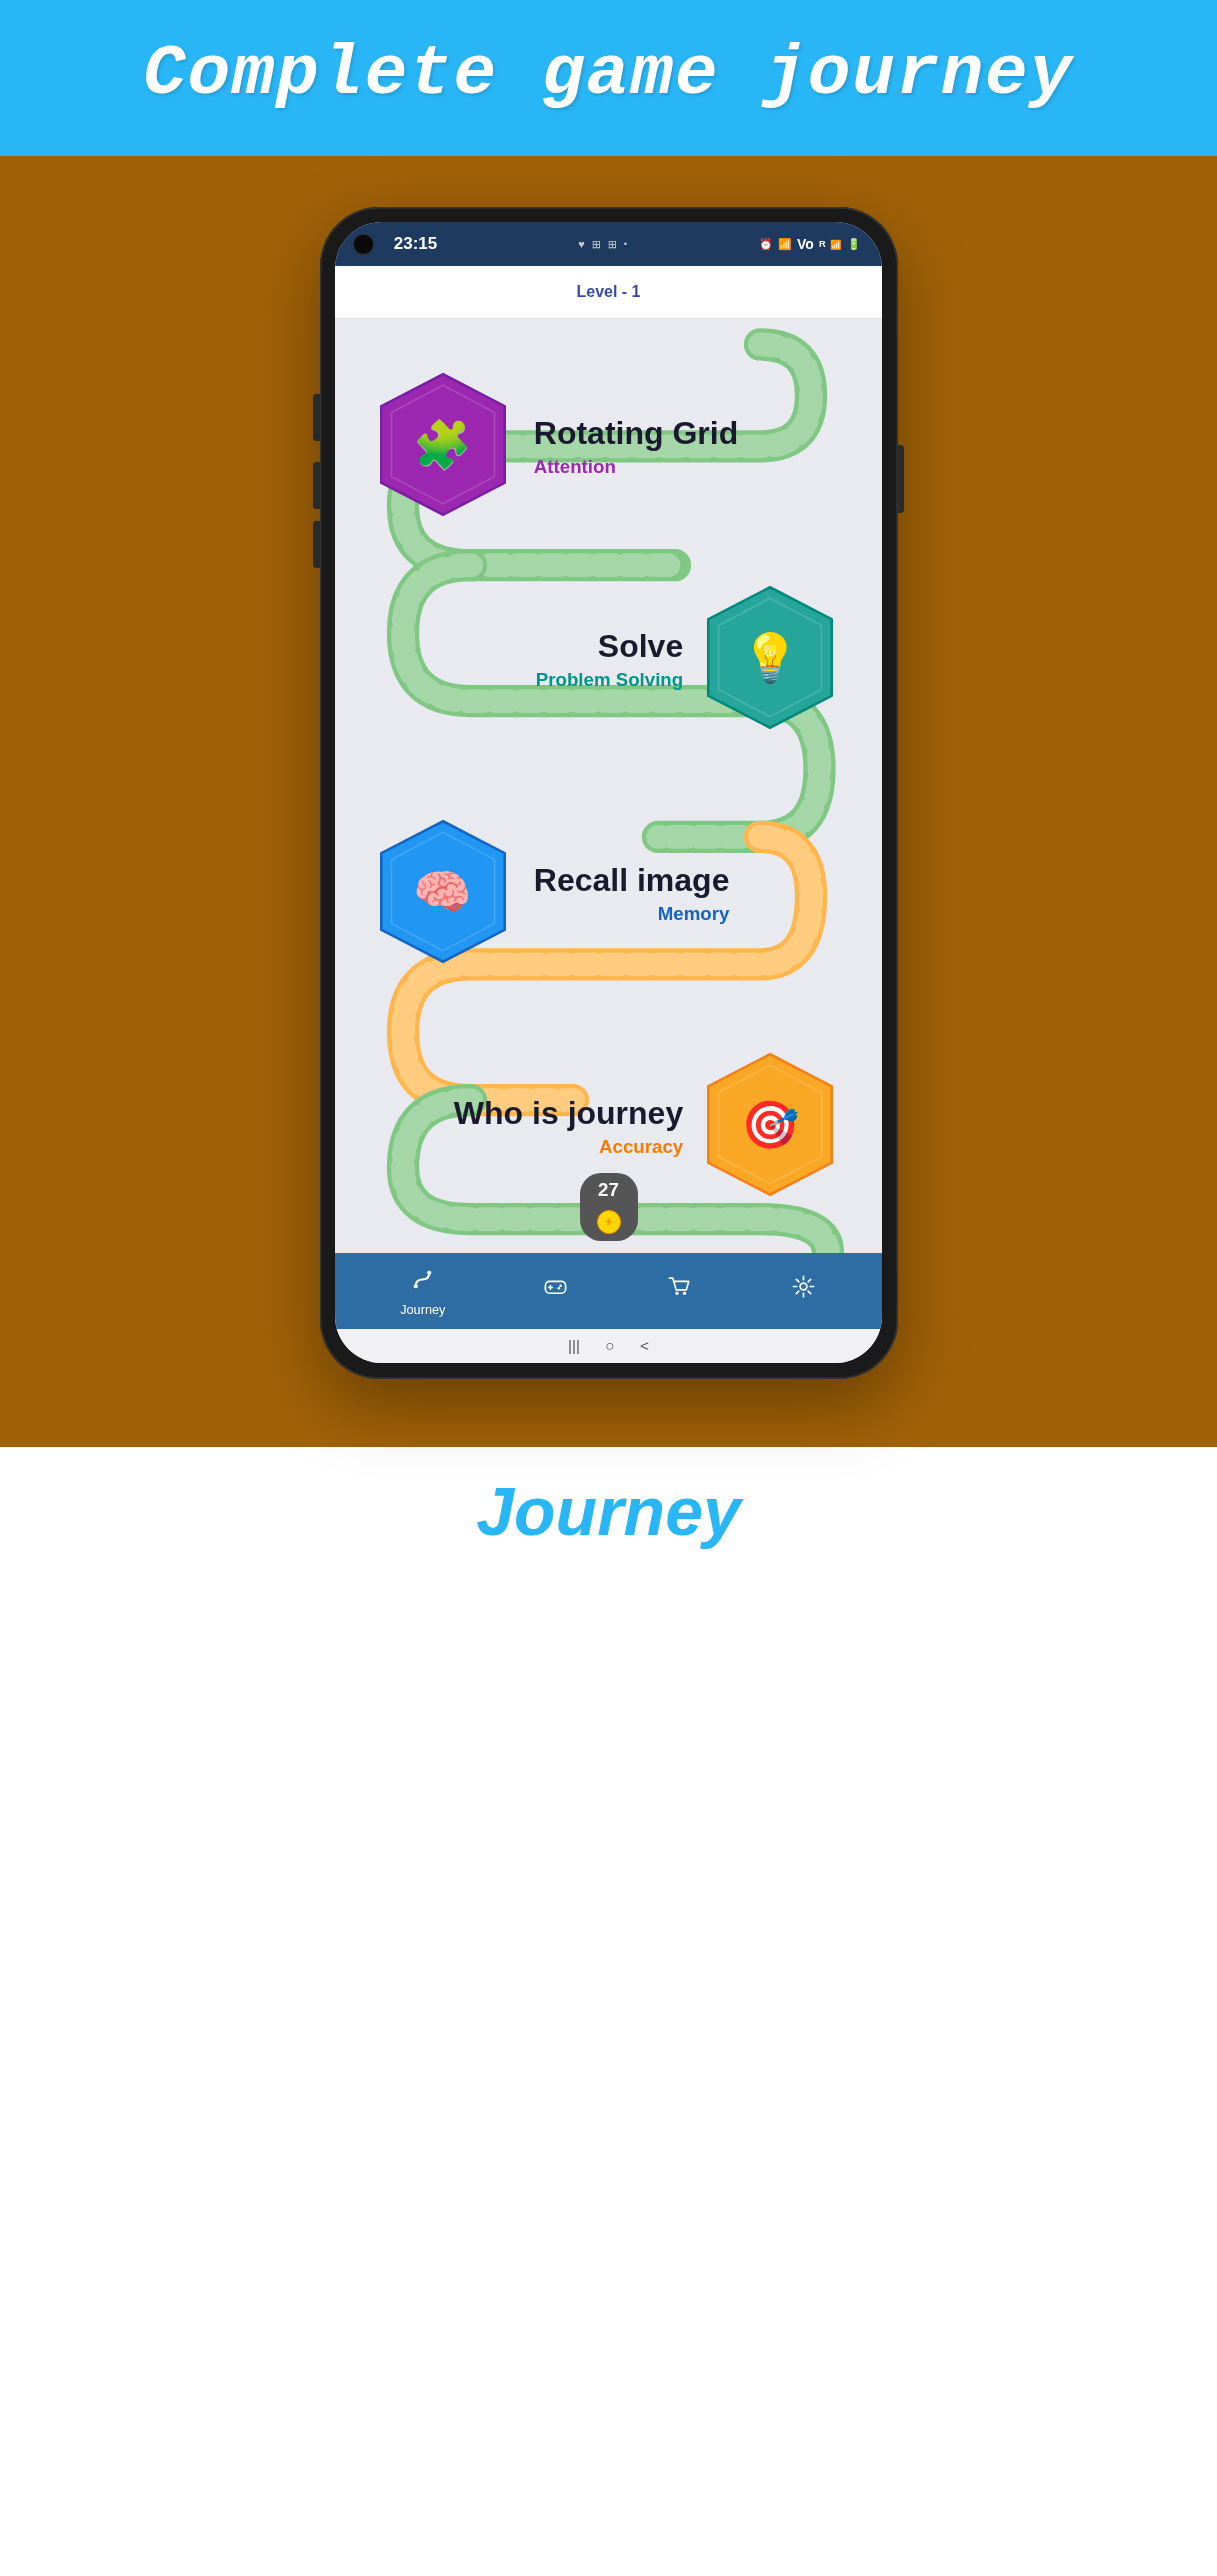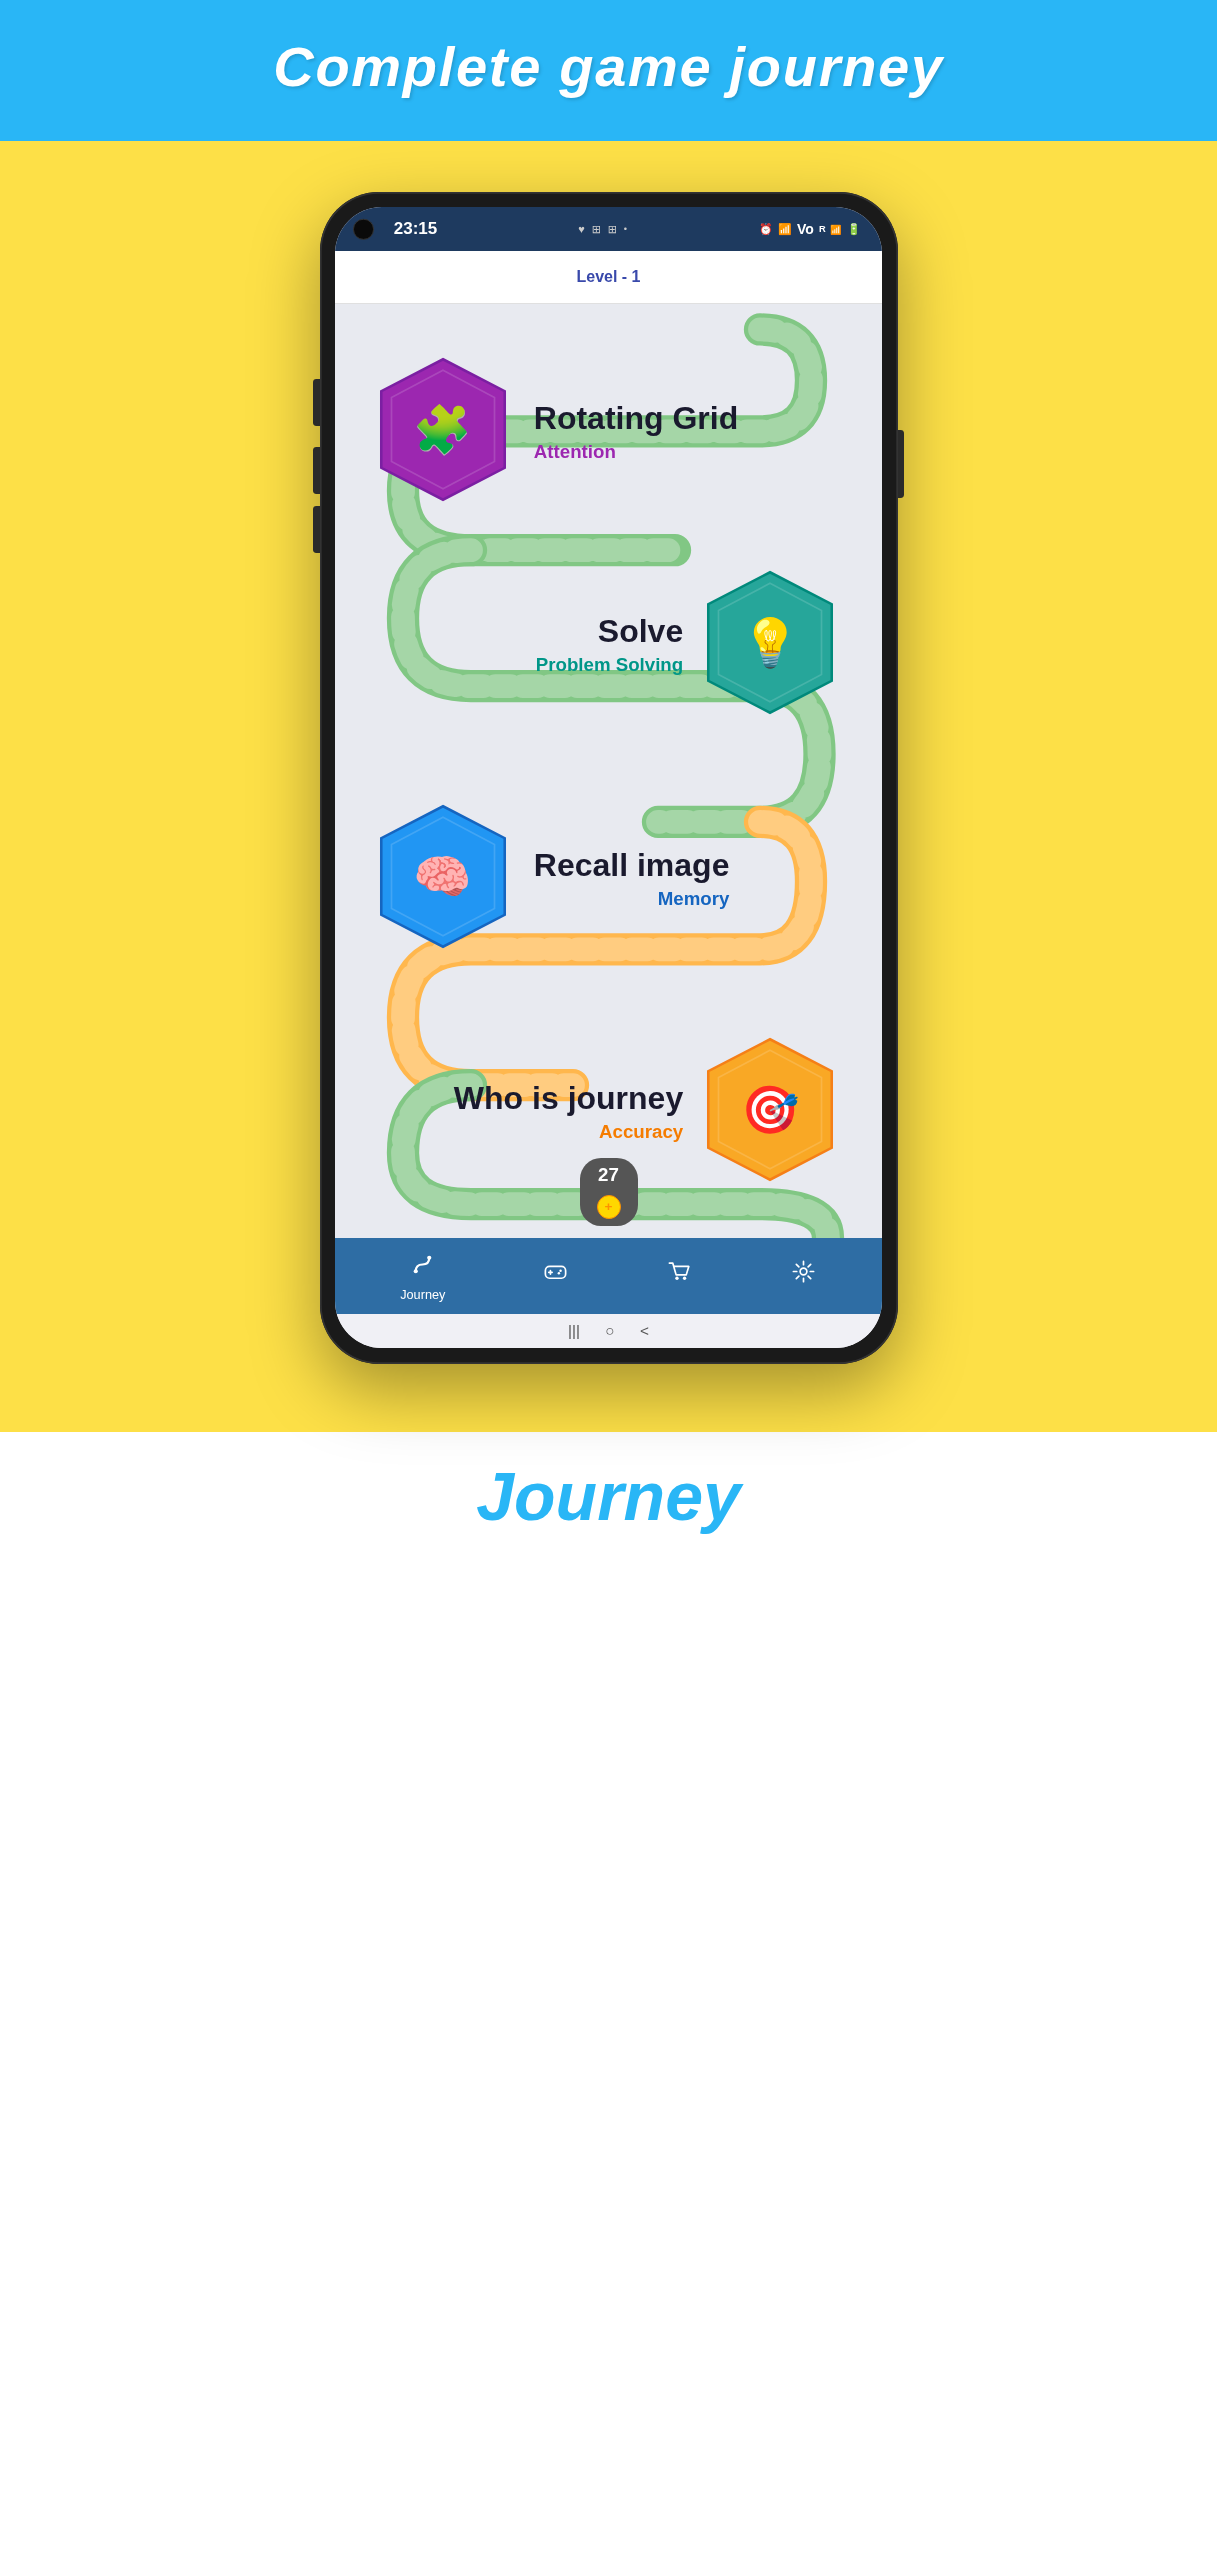--- a/index.html
+++ b/index.html
@@ -14,35 +14,36 @@
     
     .header-banner {
       width: 100%;
       background: #29b6f6;
       padding: 34px 51px 42px 51px;
       display: flex;
       align-items: center;
       justify-content: center;
     }
     .header-title {
-      font-size: 56px;
+      font-size: 71px;
       font-weight: 900;
       color: #ffffff;
       letter-spacing: 1.7px;
       font-style: italic;
       text-shadow: 1.7px 1.7px 3.4px rgba(0,0,0,0.15);
+      font-family: Liberation Mono, monospace;
     }
 
     
     .phone-wrapper {
       display: flex;
       justify-content: center;
       align-items: flex-start;
       padding: 51px 0 68px 0;
-      background: #fde047;
+      background: #a16207;
     }
 
     .phone-outer {
       width: 578px;
       min-height: 1121px;
       background: #1a1a1a;
       border-radius: 59px;
       padding: 15.3px;
       box-shadow: 0 25.5px 68px rgba(0,0,0,0.35), inset 0 0 0 1.7px #333;
       position: relative;

